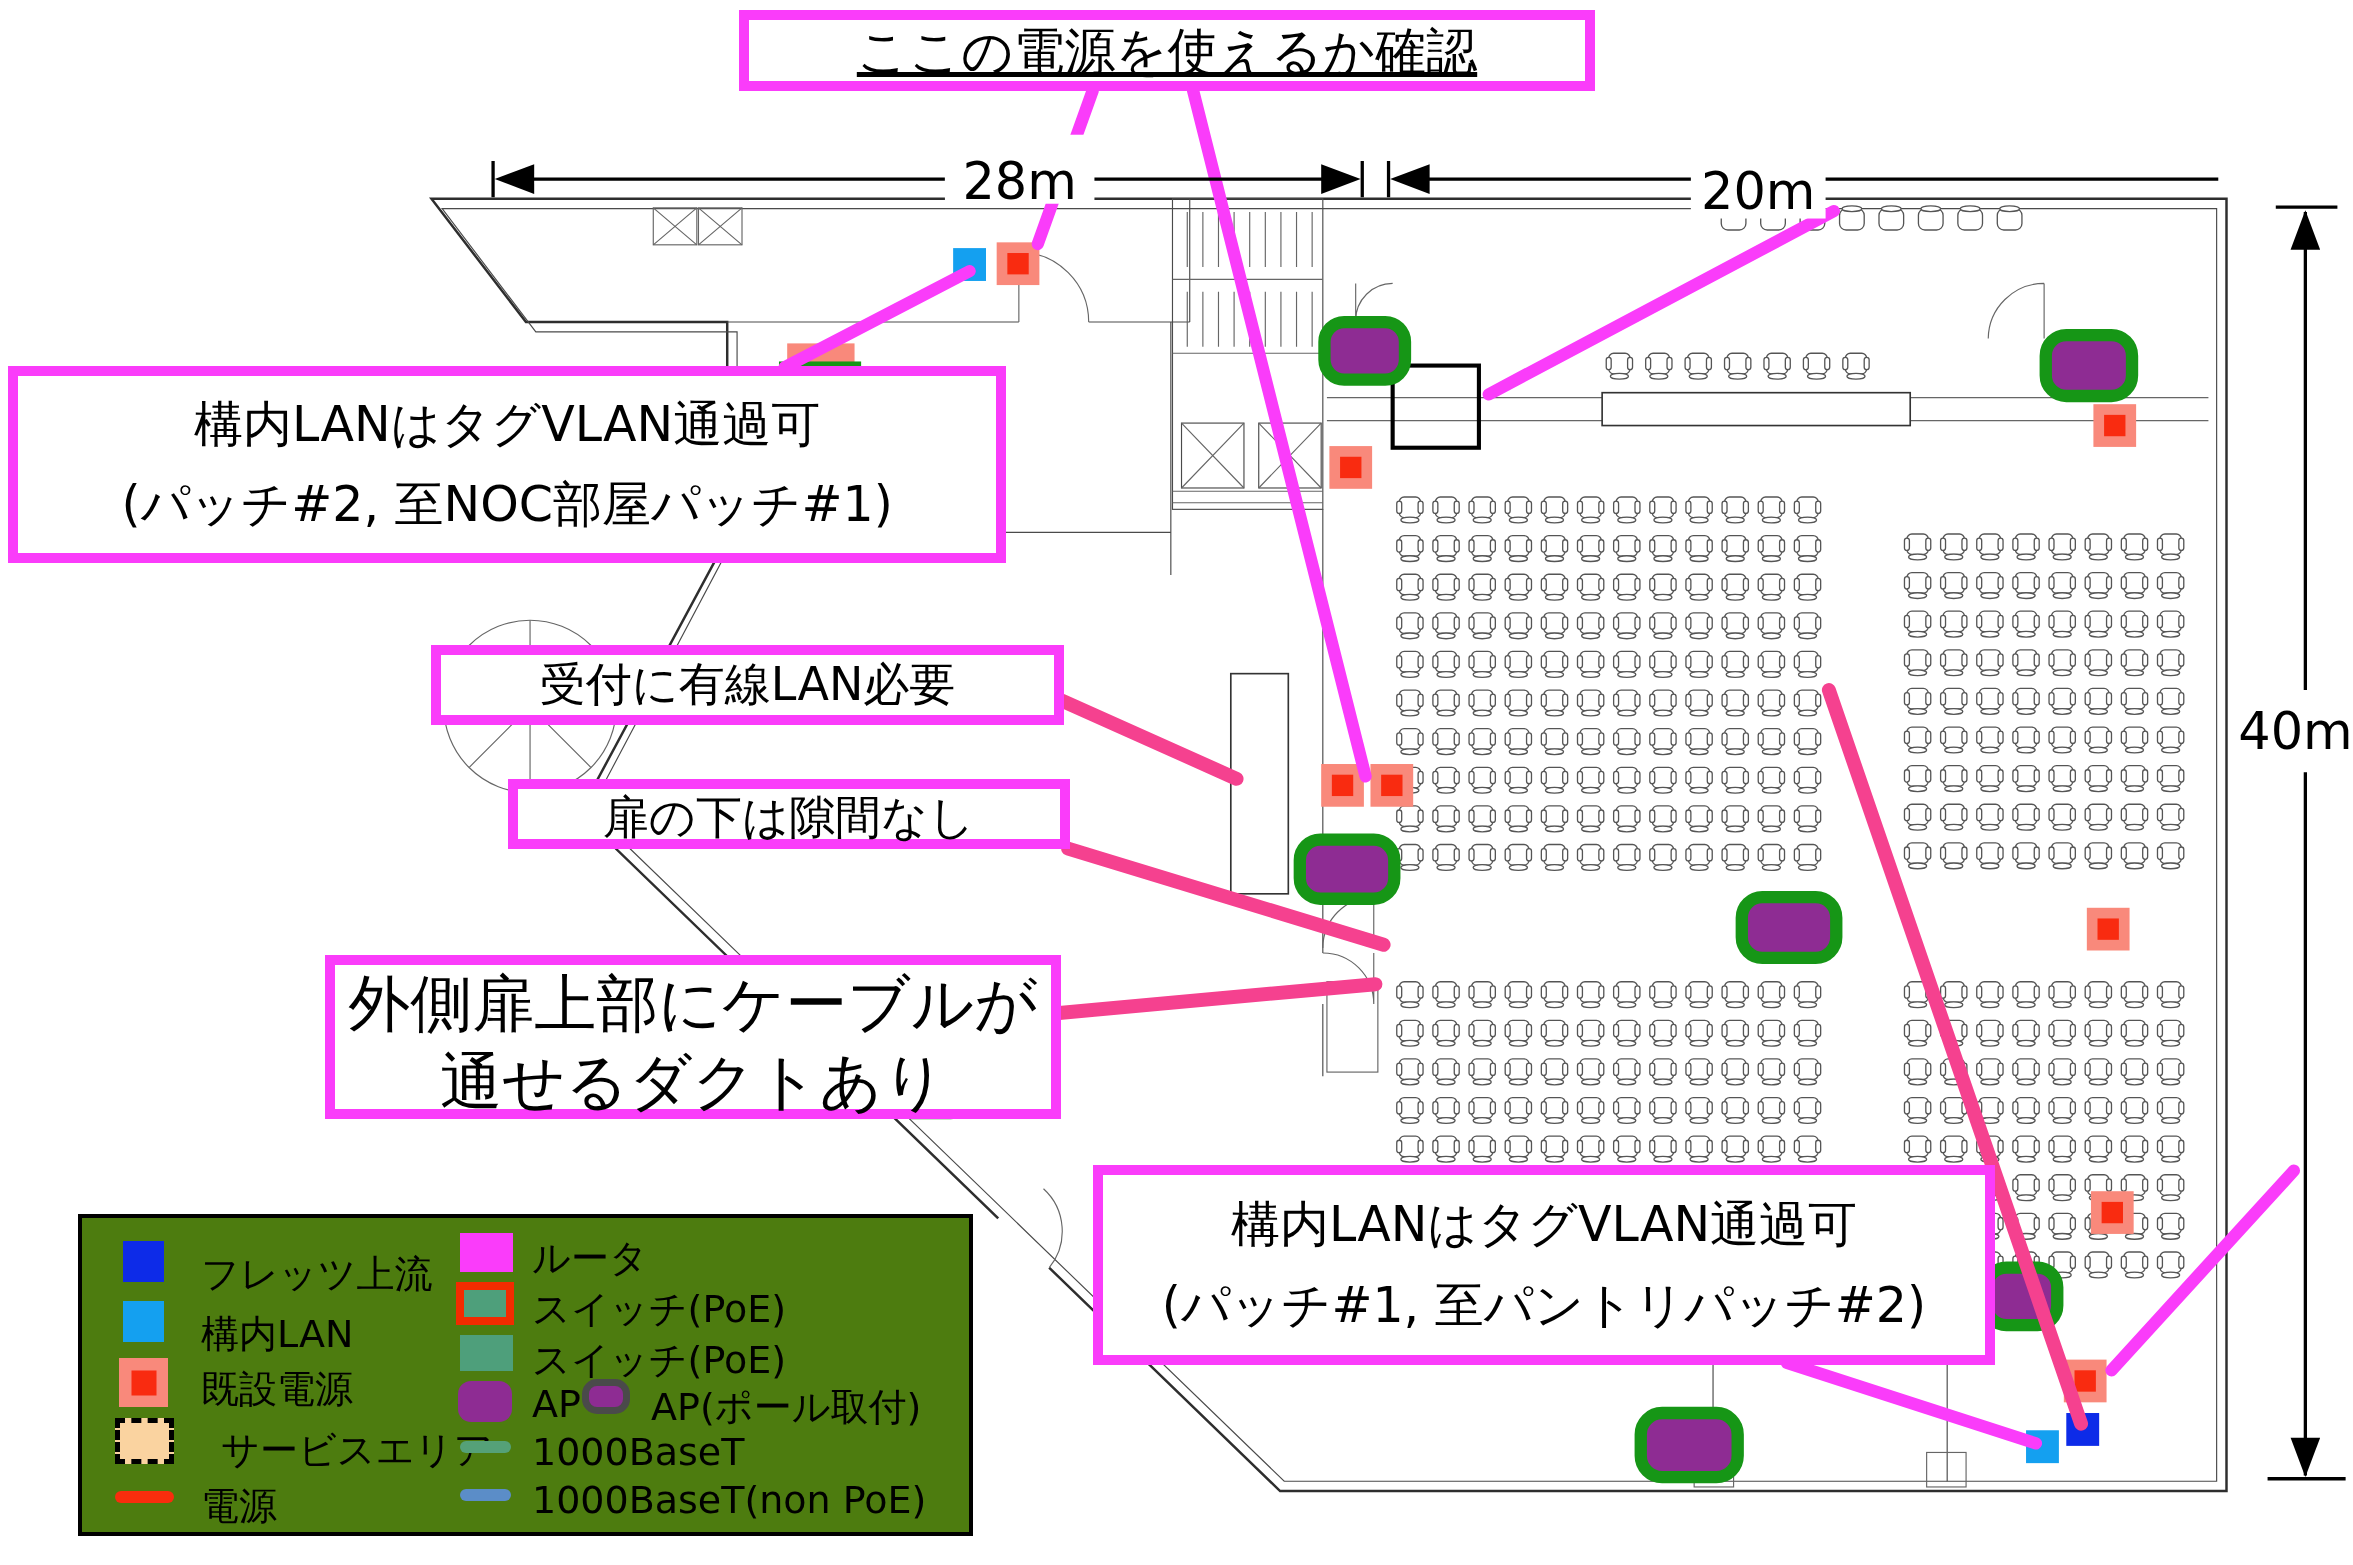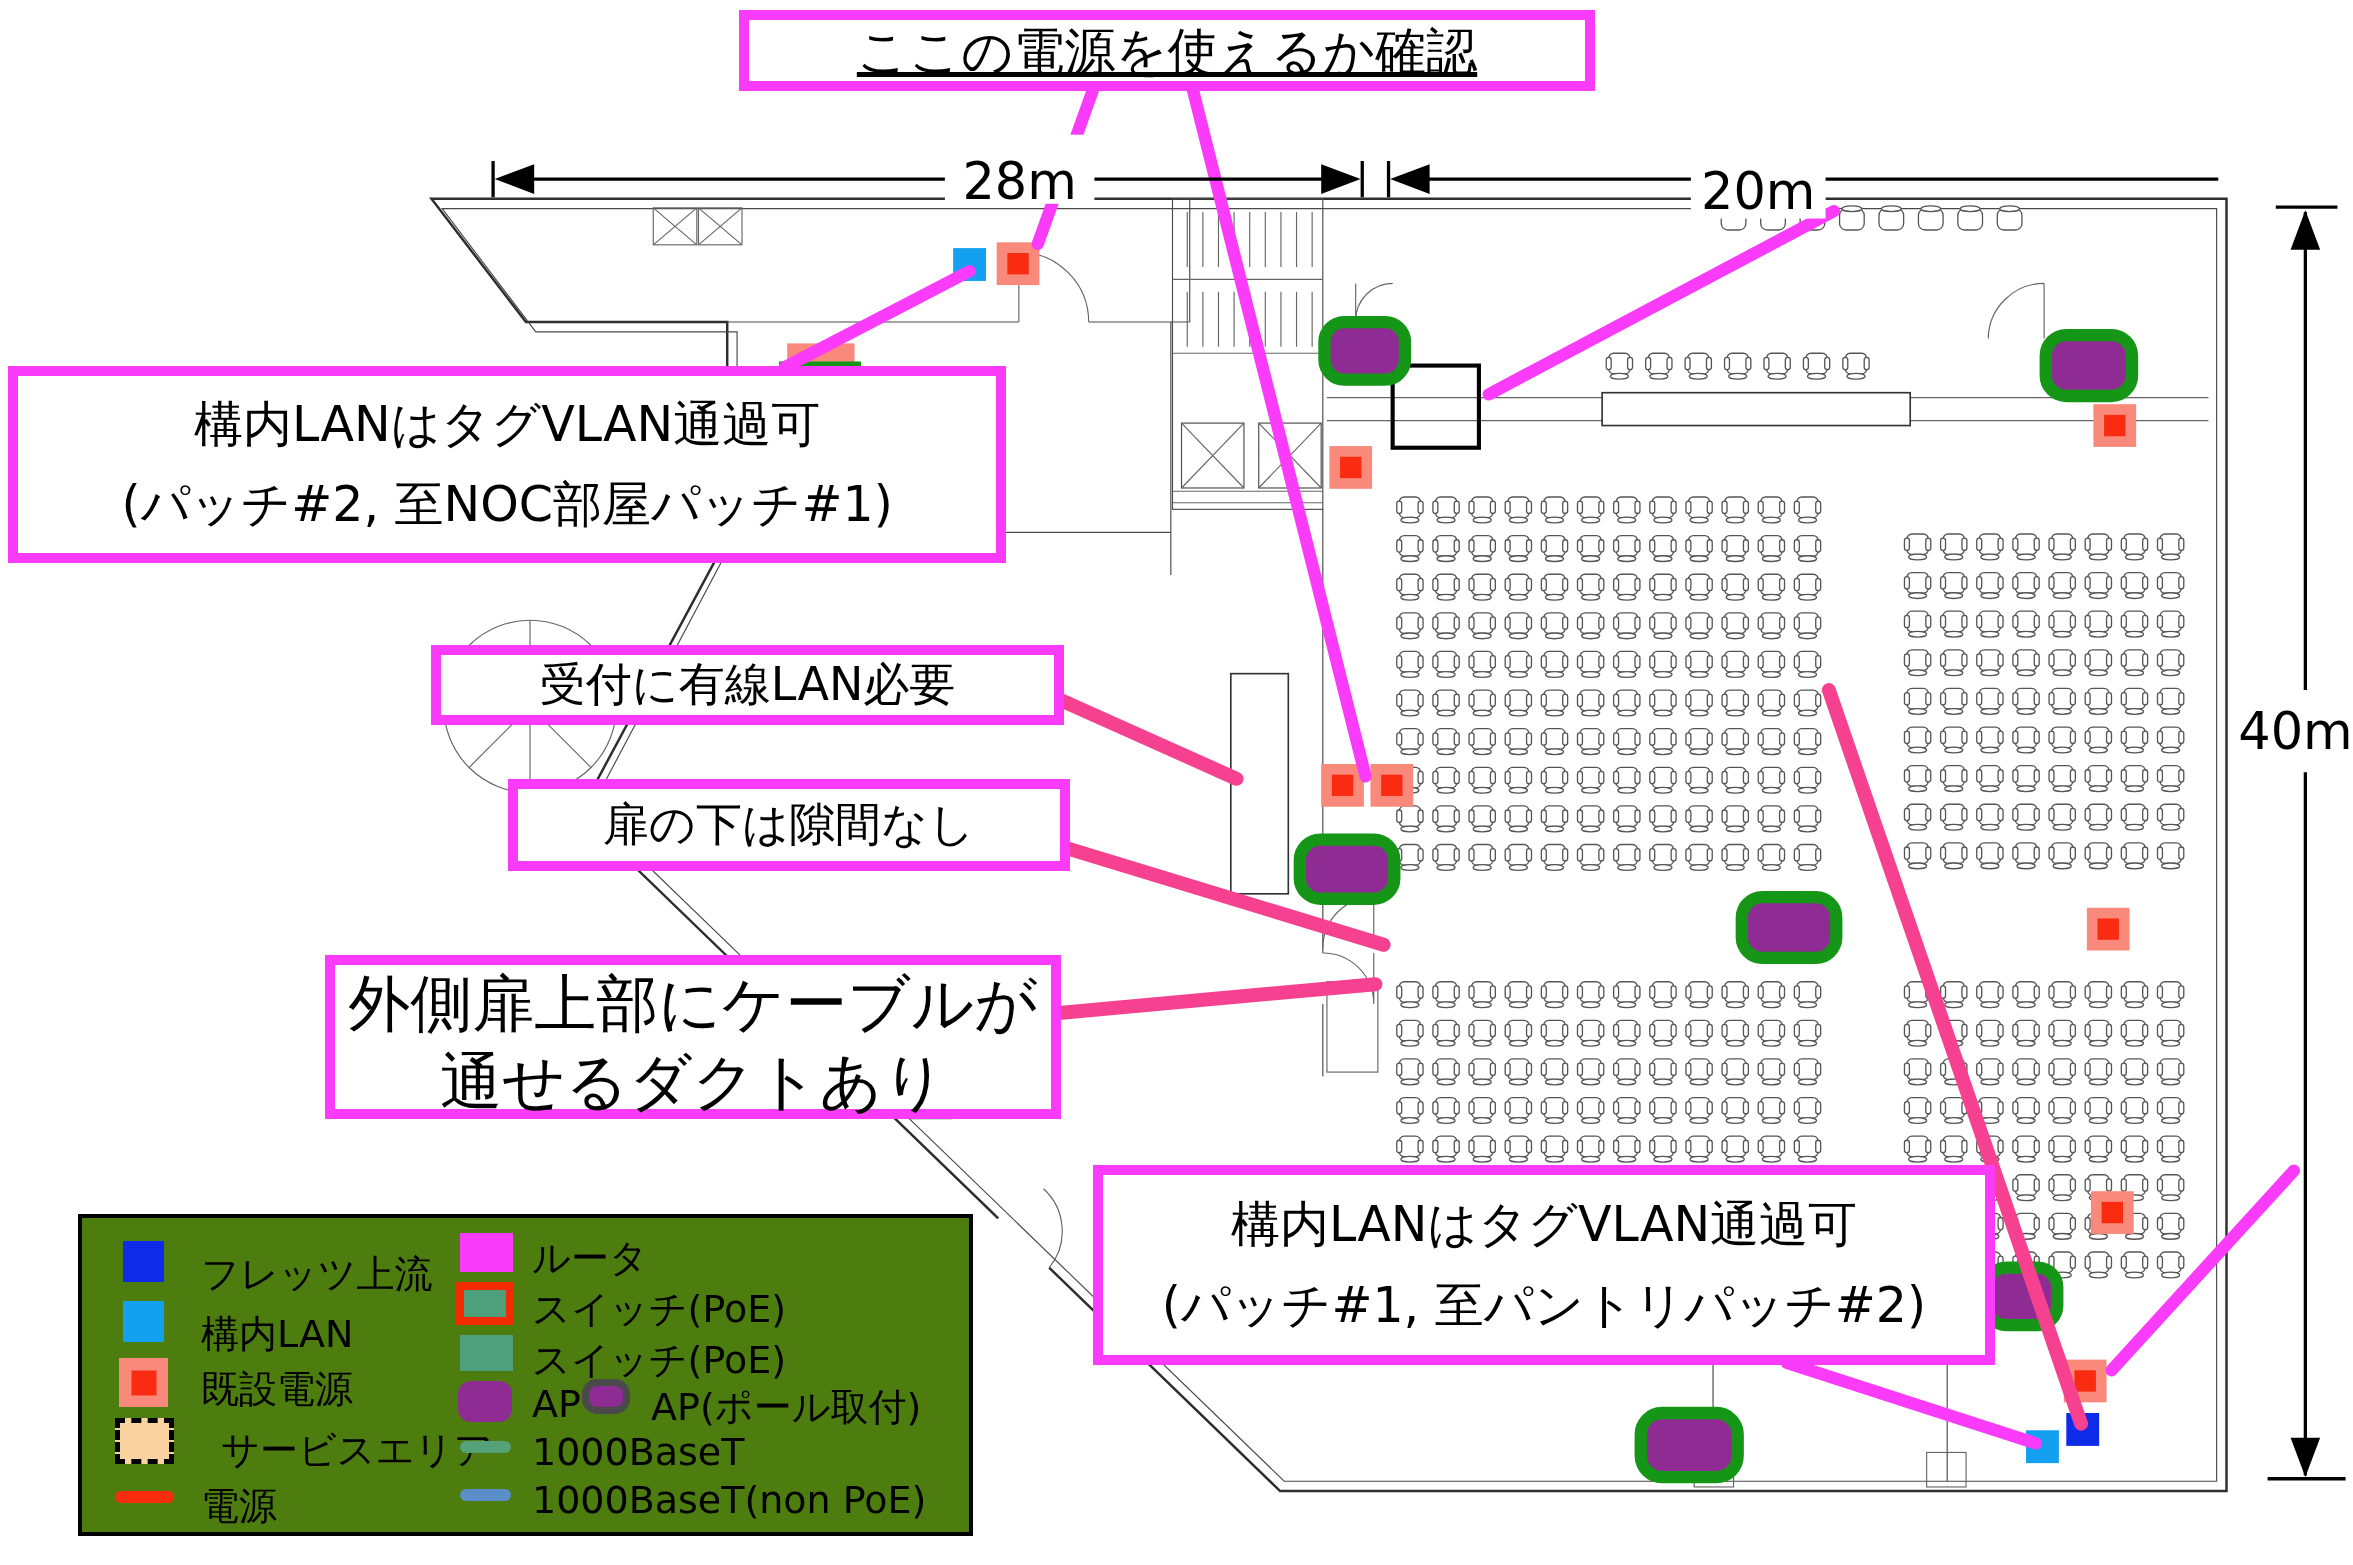--- a/index.html
+++ b/index.html
@@ -583,21 +583,21 @@
 
 <div class="co" style="left:8.2px;top:366px;width:998px;height:197px;font-size:49px;">
   <span>構内LANはタグVLAN通過可</span>
   <span>(パッチ#2, 至NOC部屋パッチ#1)</span>
 </div>
 
 <div class="co" style="left:431px;top:645px;width:633px;height:80px;font-size:46px;">
   <span>受付に有線LAN必要</span>
 </div>
 
-<div class="co" style="left:508px;top:779px;width:562px;height:92px;font-size:46px;">
+<div class="co" style="left:508px;top:779px;width:562px;height:70px;font-size:46px;">
   <span>扉の下は隙間なし</span>
 </div>
 
 <div class="co" style="left:289px;top:955px;width:736px;height:164px;font-size:62px;margin-left:36px;">
   <span>外側扉上部にケーブルが</span>
   <span>通せるダクトあり</span>
 </div>
 
 
 <div class="co" style="left:1093px;top:1165px;width:902px;height:200px;font-size:49px;">

